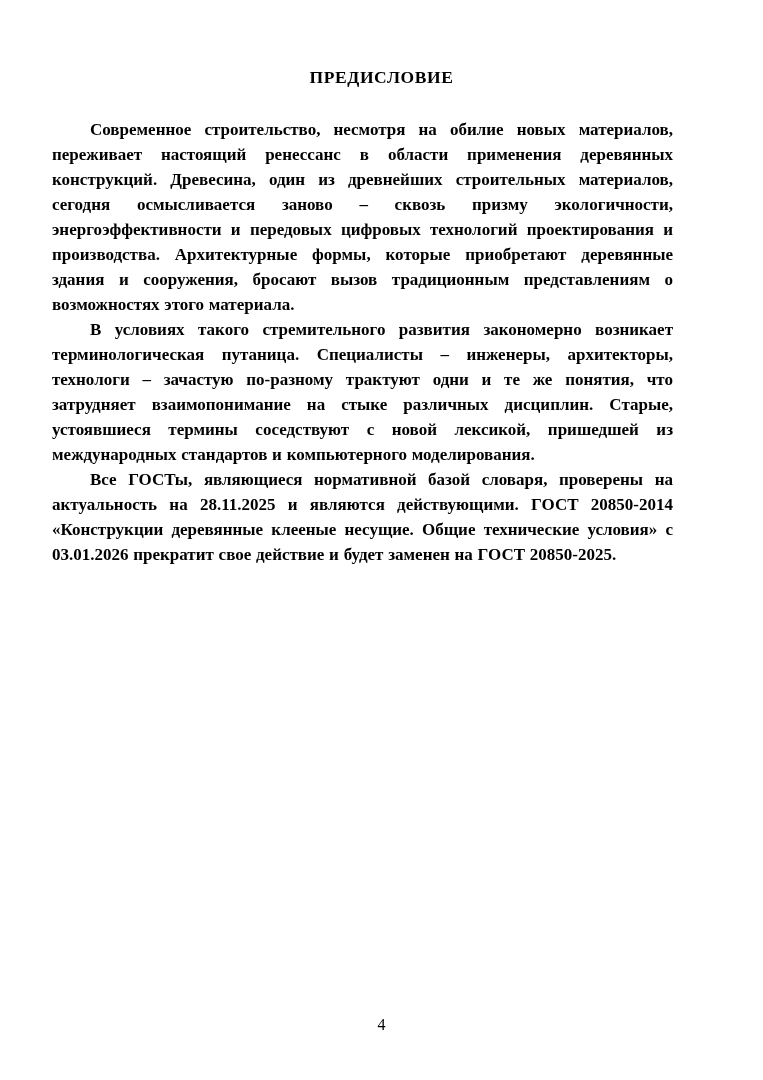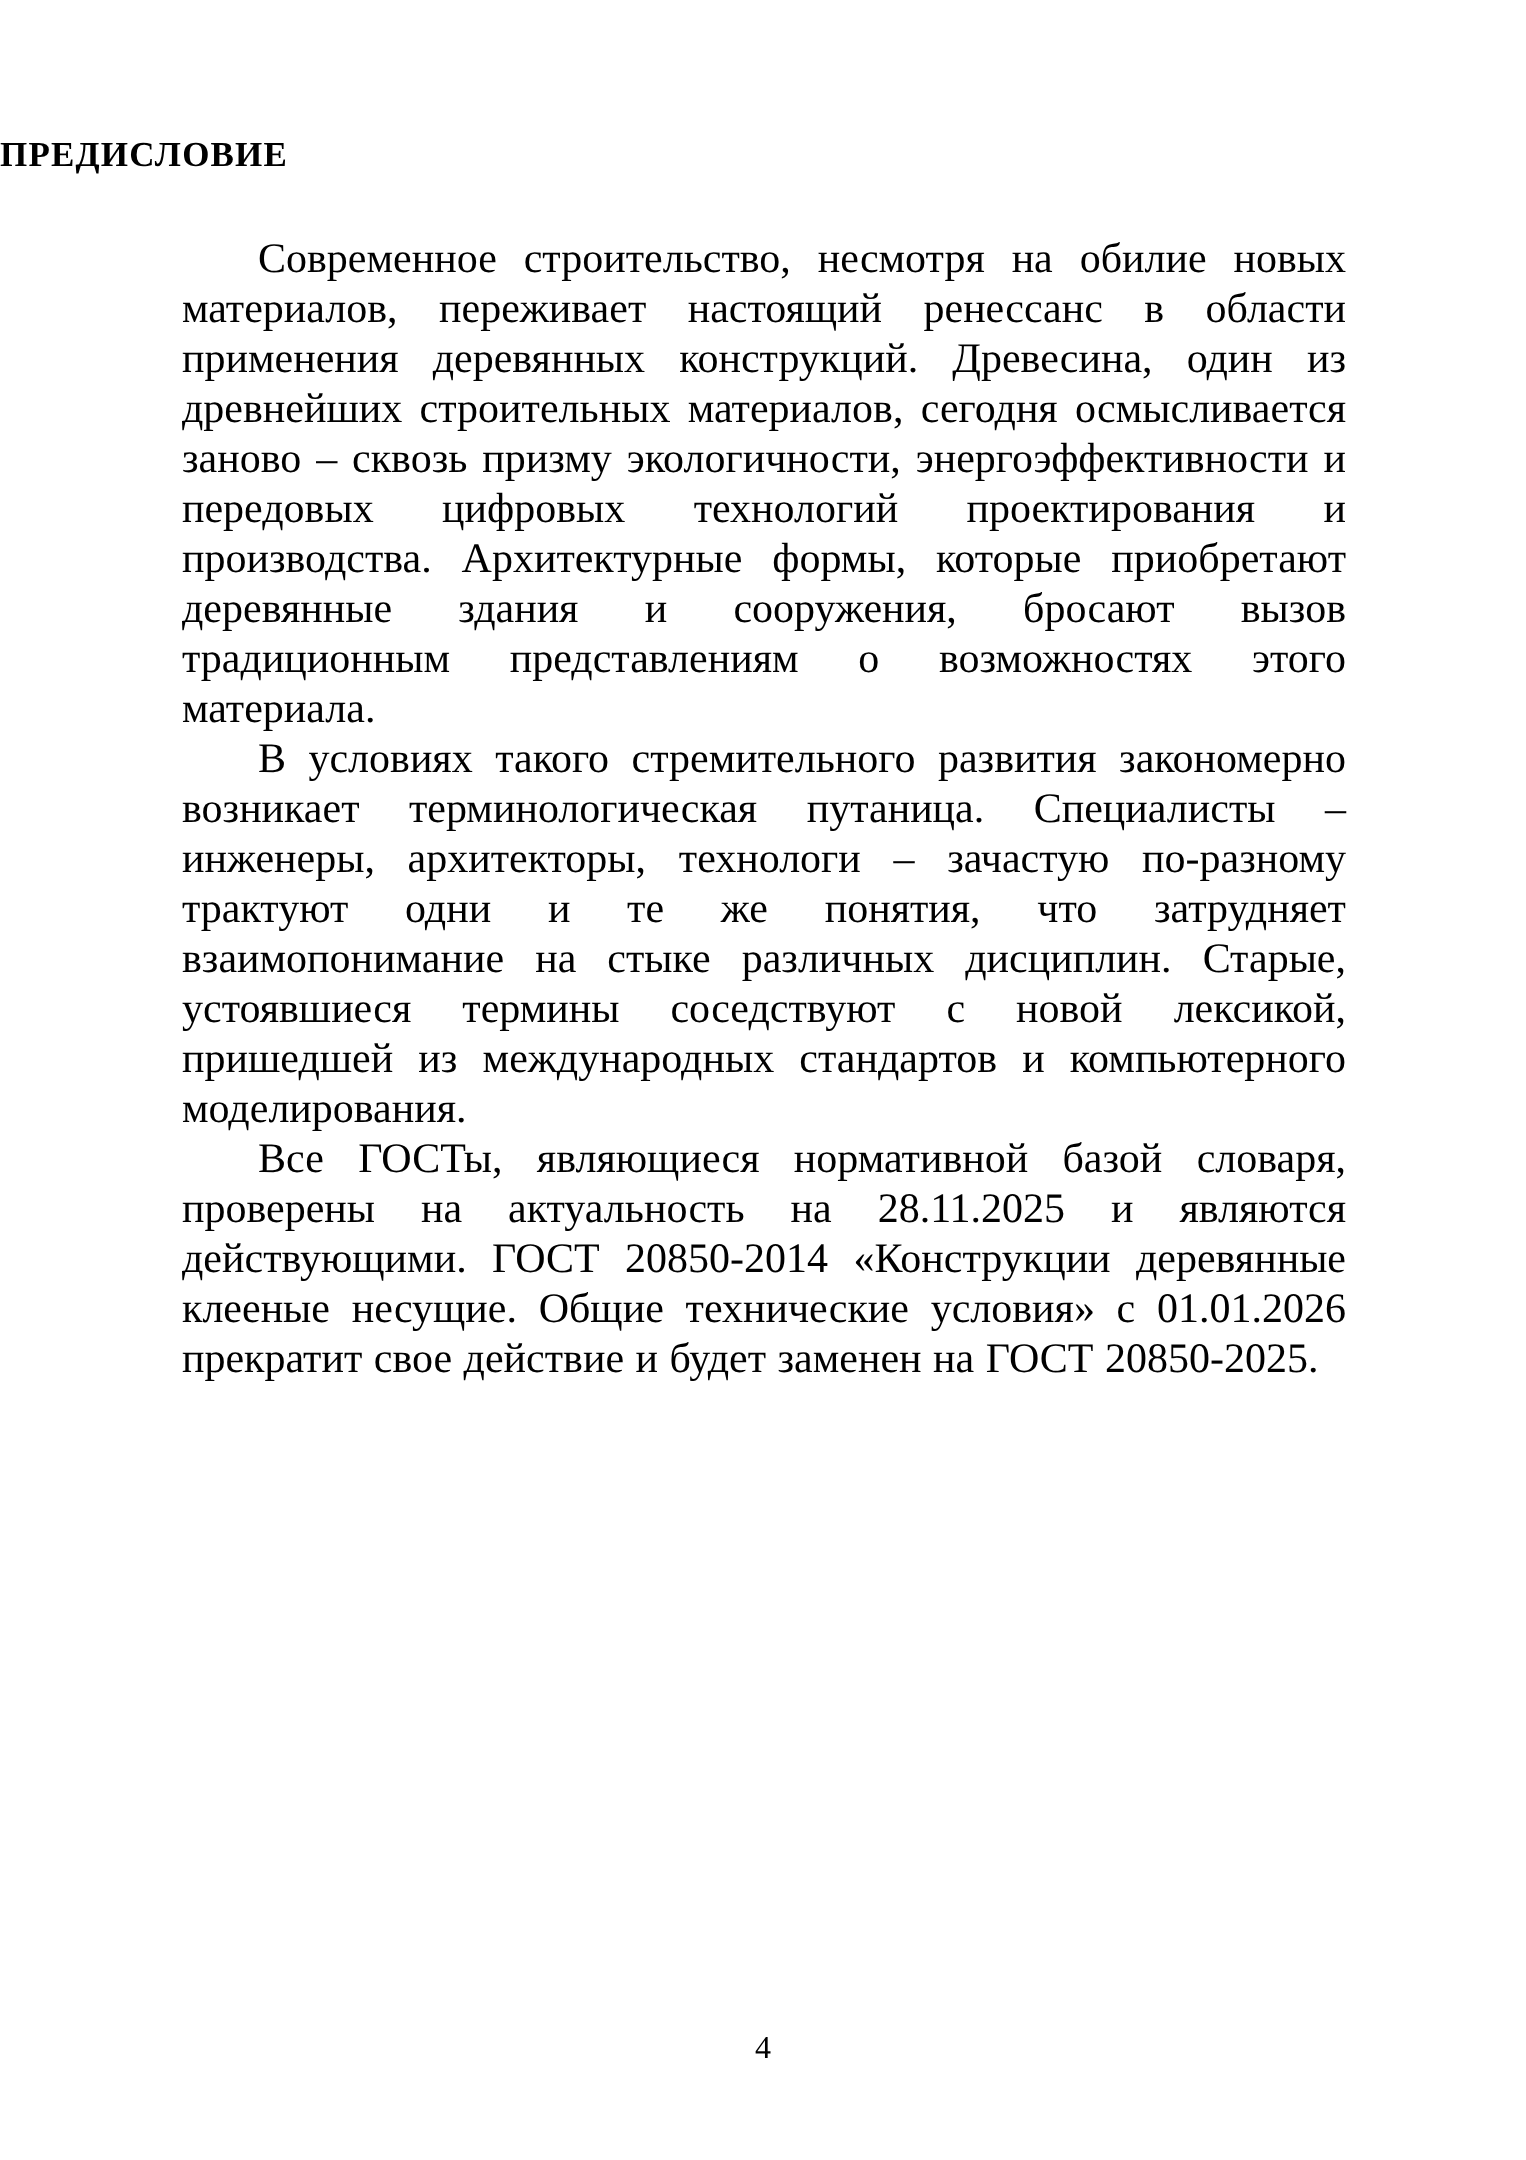--- a/index.html
+++ b/index.html
@@ -16,29 +16,31 @@
   }
   .page {
     position: absolute;
     inset: 0;
     background: #ffffff;
     box-sizing: border-box;
   }
   .doc-title {
     margin: 0;
     padding-top: 67px;
+    text-align: center;
     font-size: 17.5px;
     font-weight: bold;
     letter-spacing: 0.6px;
   }
   .content {
-    margin: 29px 90px 0 91px;
-    font-size: 21px;
+    margin: 29px 90px 0 52px;
+    font-size: 17px;
     line-height: 25px;
     text-align: justify;
+    font-weight: bold;
   }
   .content p {
     margin: 0;
     padding: 0;
     text-indent: 38px;
     word-spacing: 0.5px;
   }
   .page-number {
     position: absolute;
     bottom: 46px;
@@ -51,18 +53,18 @@
 </head>
 <body>
 
 <div class="page">
 
   <h1 class="doc-title">ПРЕДИСЛОВИЕ</h1>
 
   <div class="content">
     <p>Современное строительство, несмотря на обилие новых материалов, переживает настоящий ренессанс в области применения деревянных конструкций. Древесина, один из древнейших строительных материалов, сегодня осмысливается заново – сквозь призму экологичности, энергоэффективности и передовых цифровых технологий проектирования и производства. Архитектурные формы, которые приобретают деревянные здания и сооружения, бросают вызов традиционным представлениям о возможностях этого материала.</p>
     <p>В условиях такого стремительного развития закономерно возникает терминологическая путаница. Специалисты – инженеры, архитекторы, технологи – зачастую по-разному трактуют одни и те же понятия, что затрудняет взаимопонимание на стыке различных дисциплин. Старые, устоявшиеся термины соседствуют с новой лексикой, пришедшей из международных стандартов и компьютерного моделирования.</p>
-    <p>Все ГОСТы, являющиеся нормативной базой словаря, проверены на актуальность на 28.11.2025 и являются действующими. ГОСТ 20850-2014 «Конструкции деревянные клееные несущие. Общие технические условия» с 01.01.2026 прекратит свое действие и будет заменен на ГОСТ 20850-2025.</p>
+    <p>Все ГОСТы, являющиеся нормативной базой словаря, проверены на актуальность на 28.11.2025 и являются действующими. ГОСТ 20850-2014 «Конструкции деревянные клееные несущие. Общие технические условия» с 03.01.2026 прекратит свое действие и будет заменен на ГОСТ 20850-2025.</p>
   </div>
 
   <div class="page-number">4</div>
 
 </div>
 
 </body></html>

